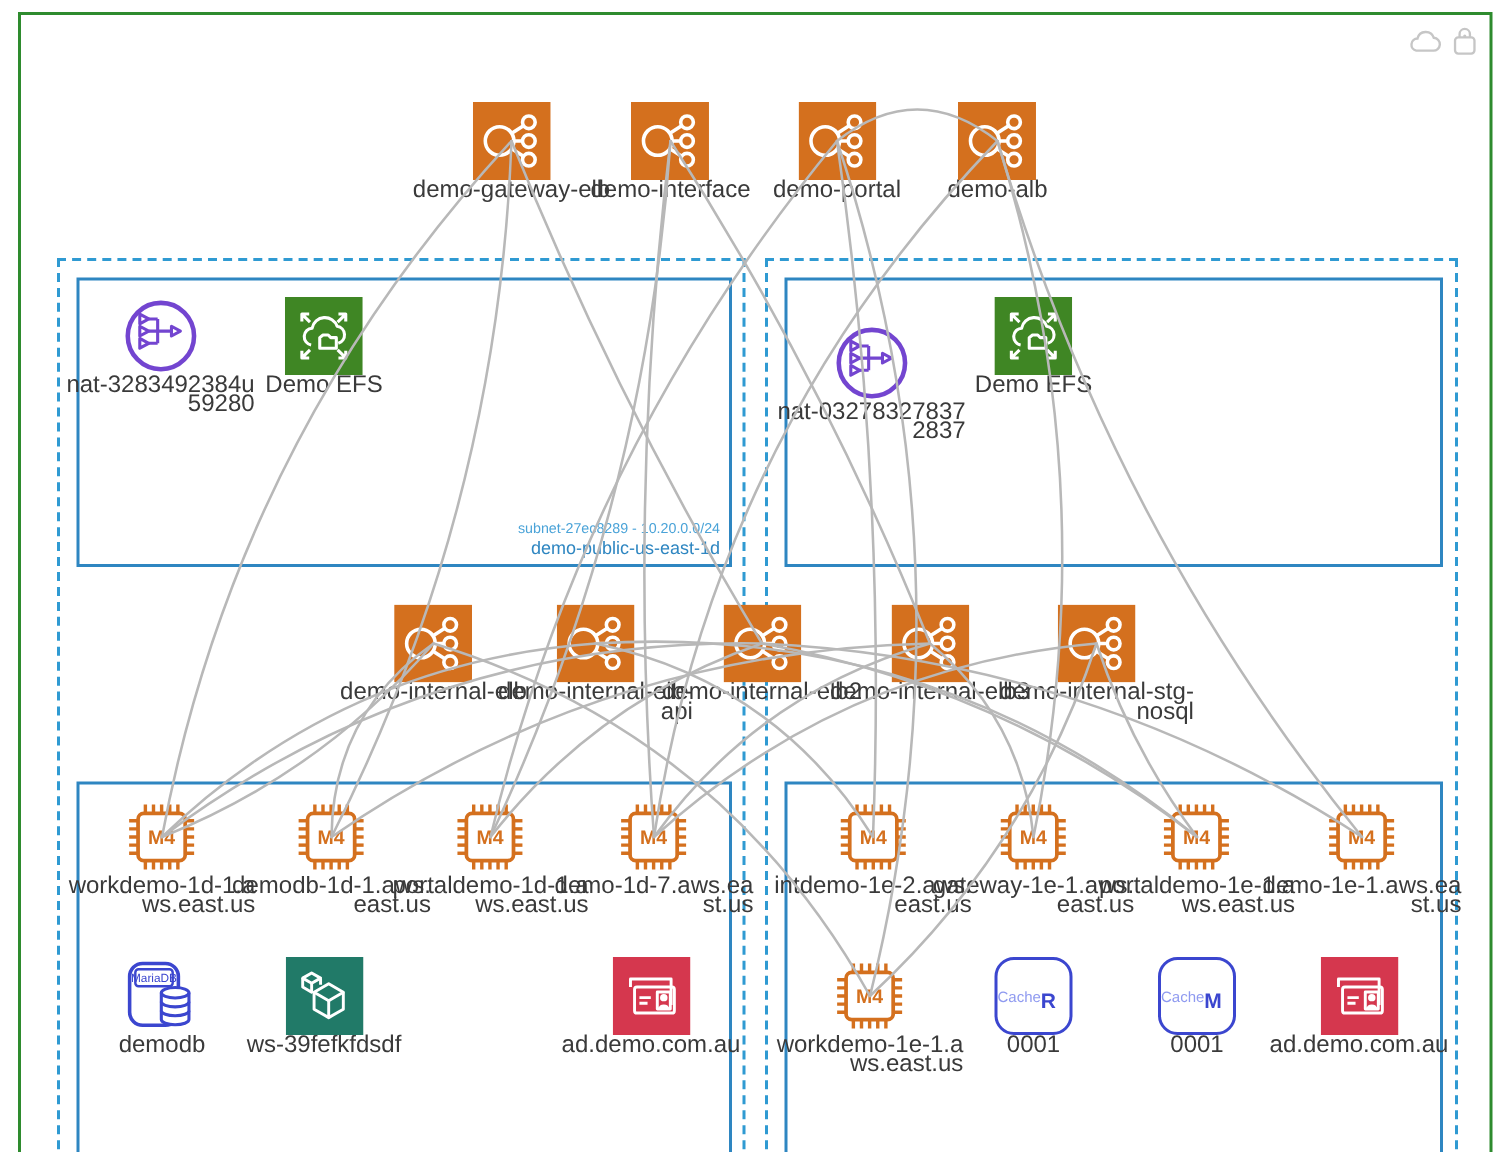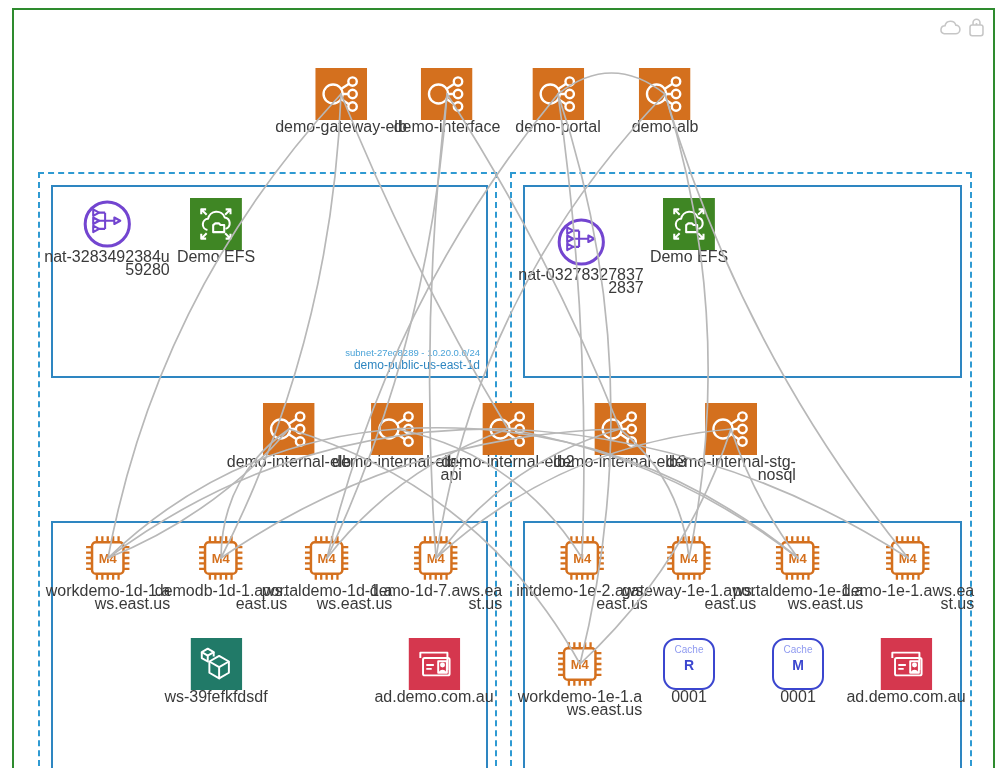--- a/index.html
+++ b/index.html
@@ -18,21 +18,21 @@
   .subnet-lbl .s2{font-size:12px;color:#2e86c1;line-height:14px;}
   .node{position:absolute;transform:translateX(-50%);display:flex;flex-direction:column;
         align-items:center;width:max-content;}
   .node .ic{position:relative;z-index:5;width:52px;height:52px;display:block;}
   .node .lbl{margin-top:0;font-size:16px;line-height:13px;color:var(--label);
              text-align:right;white-space:pre-line;}
   #edges{position:absolute;left:0;top:0;pointer-events:none;}
   #edges path{fill:none;stroke:var(--edge);stroke-width:1.7;stroke-linecap:round;}
   .cache-ic{position:relative;z-index:5;width:52px;height:52px;box-sizing:border-box;
             border:2.6px solid var(--db);border-radius:13px;background:#fff;
-            display:flex;flex-direction:column;align-items:center;padding-top:4px;}
+            display:flex;align-items:center;padding-top:4px;}
   .cache-word{font-size:10px;color:var(--cachelight);line-height:12px;}
   .cache-letter{font-size:14px;font-weight:bold;color:var(--db);margin-top:1px;}
   #status-icons{position:absolute;left:938px;top:16px;display:flex;gap:6px;align-items:center;z-index:6;}
   svg text{font-family:"Liberation Sans",sans-serif;}
   #symdefs{position:absolute;width:0;height:0;overflow:hidden;}
 </style>
 </head>
 <body>
 
 <svg id="symdefs" aria-hidden="true">
@@ -278,20 +278,26 @@
 ws.east.us</div>
   </div>
   <div class="node" style="left:436px;top:532px">
     <svg class="ic">
         <use href="#sym-m4"></use>
       </svg>
     <div class="lbl">demo-1d-7.aws.ea
 st.us</div>
   </div>
 
+  <div class="node" style="left:108px;top:638px">
+    <svg class="ic">
+        <use href="#sym-mariadb"></use>
+      </svg>
+    <div class="lbl">demodb</div>
+  </div>
   <div class="node" style="left:216px;top:638px">
     <svg class="ic">
         <use href="#sym-ws"></use>
       </svg>
     <div class="lbl">ws-39fefkfdsdf</div>
   </div>
   <div class="node" style="left:434px;top:638px">
     <svg class="ic">
         <use href="#sym-ad"></use>
       </svg>

